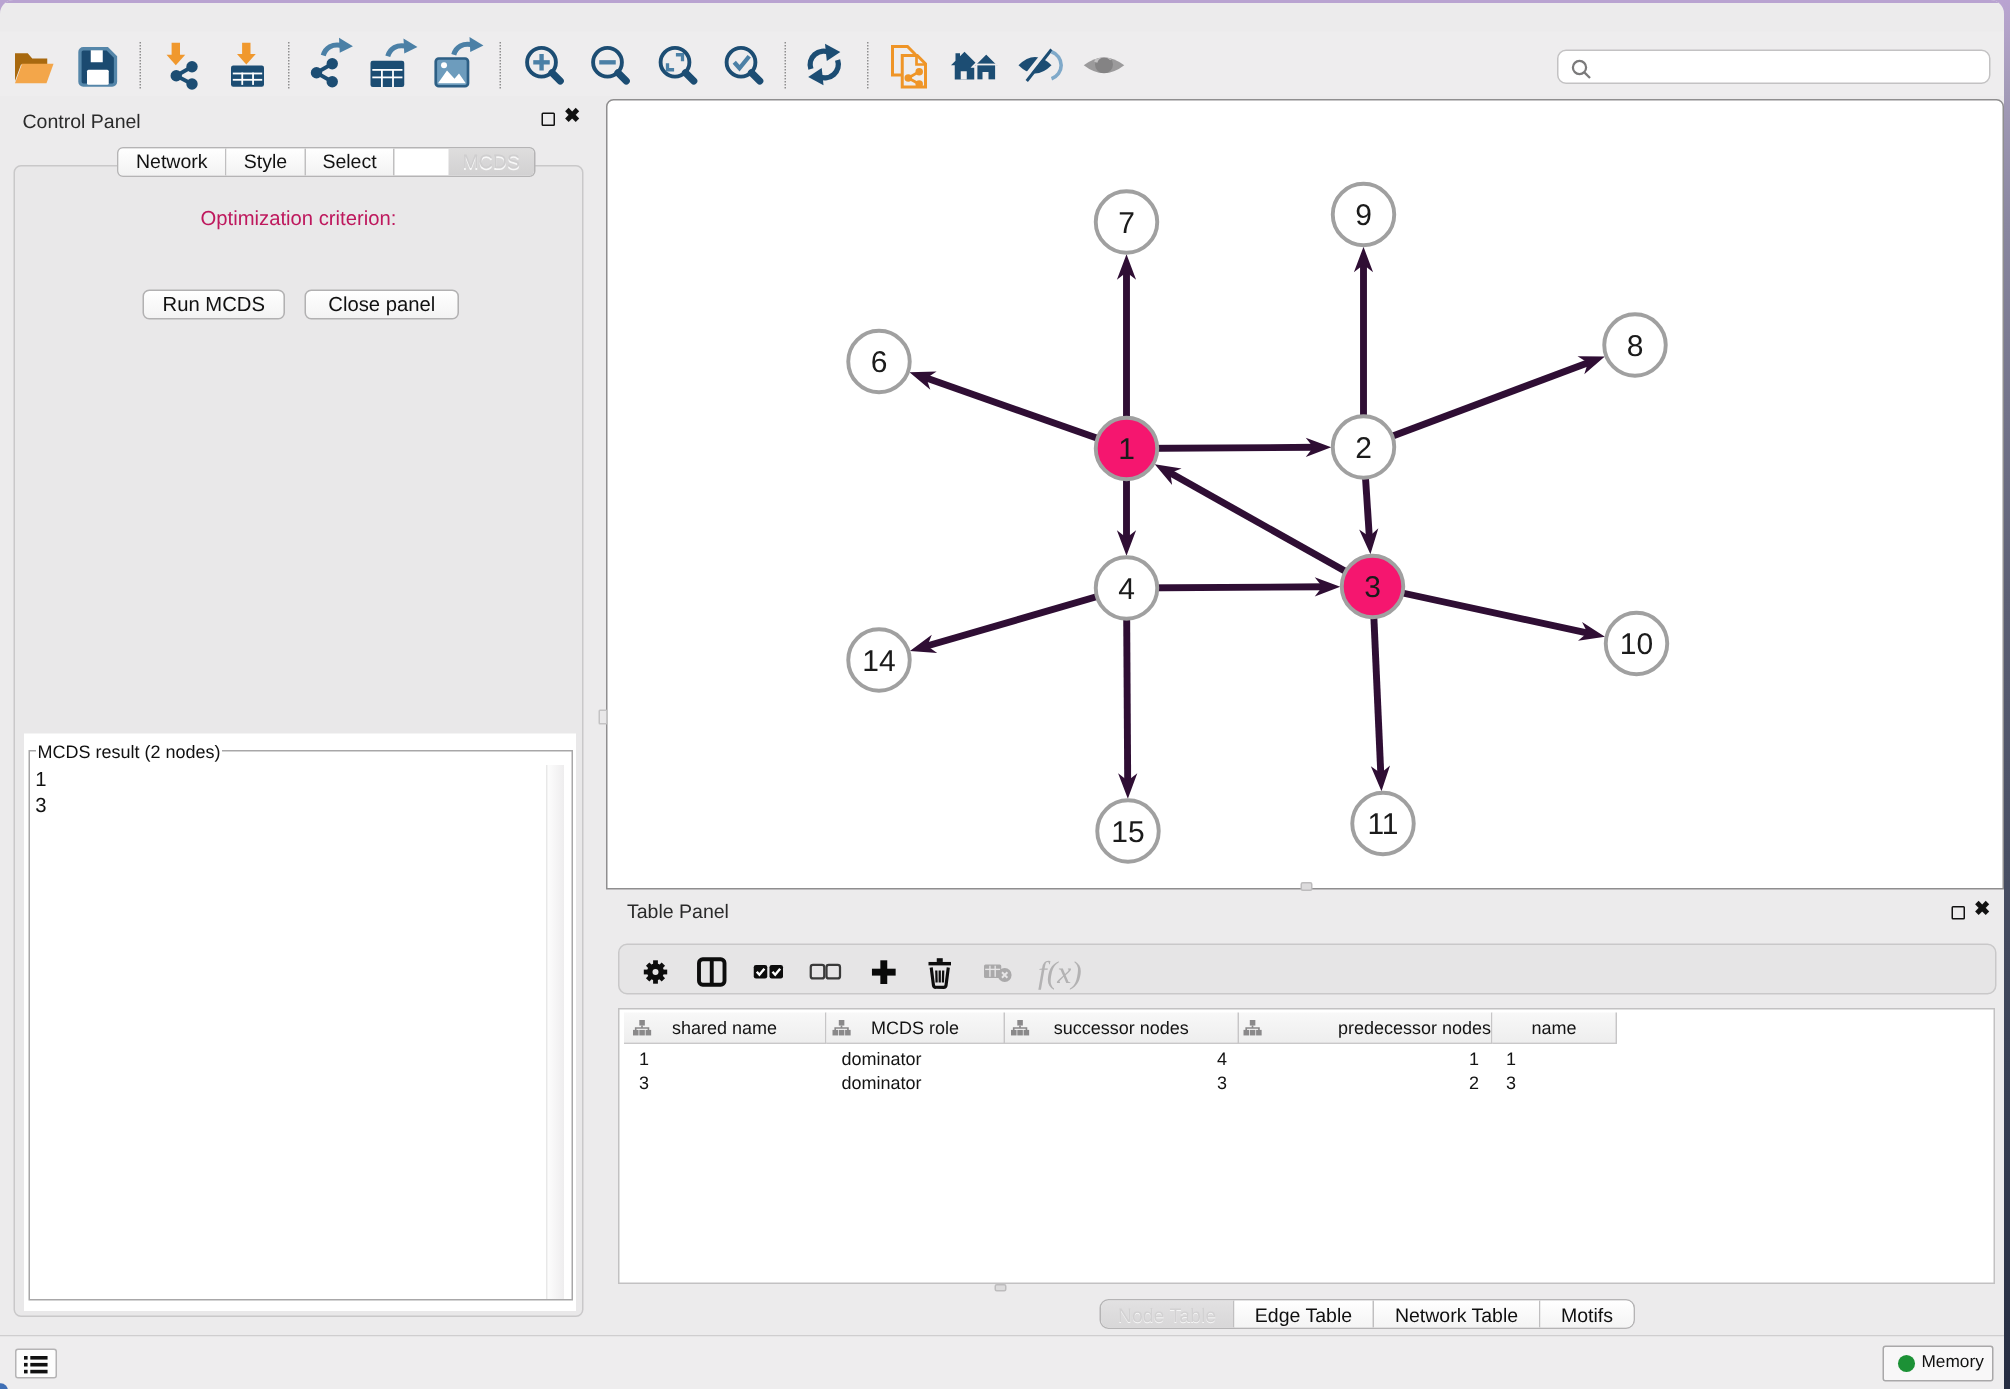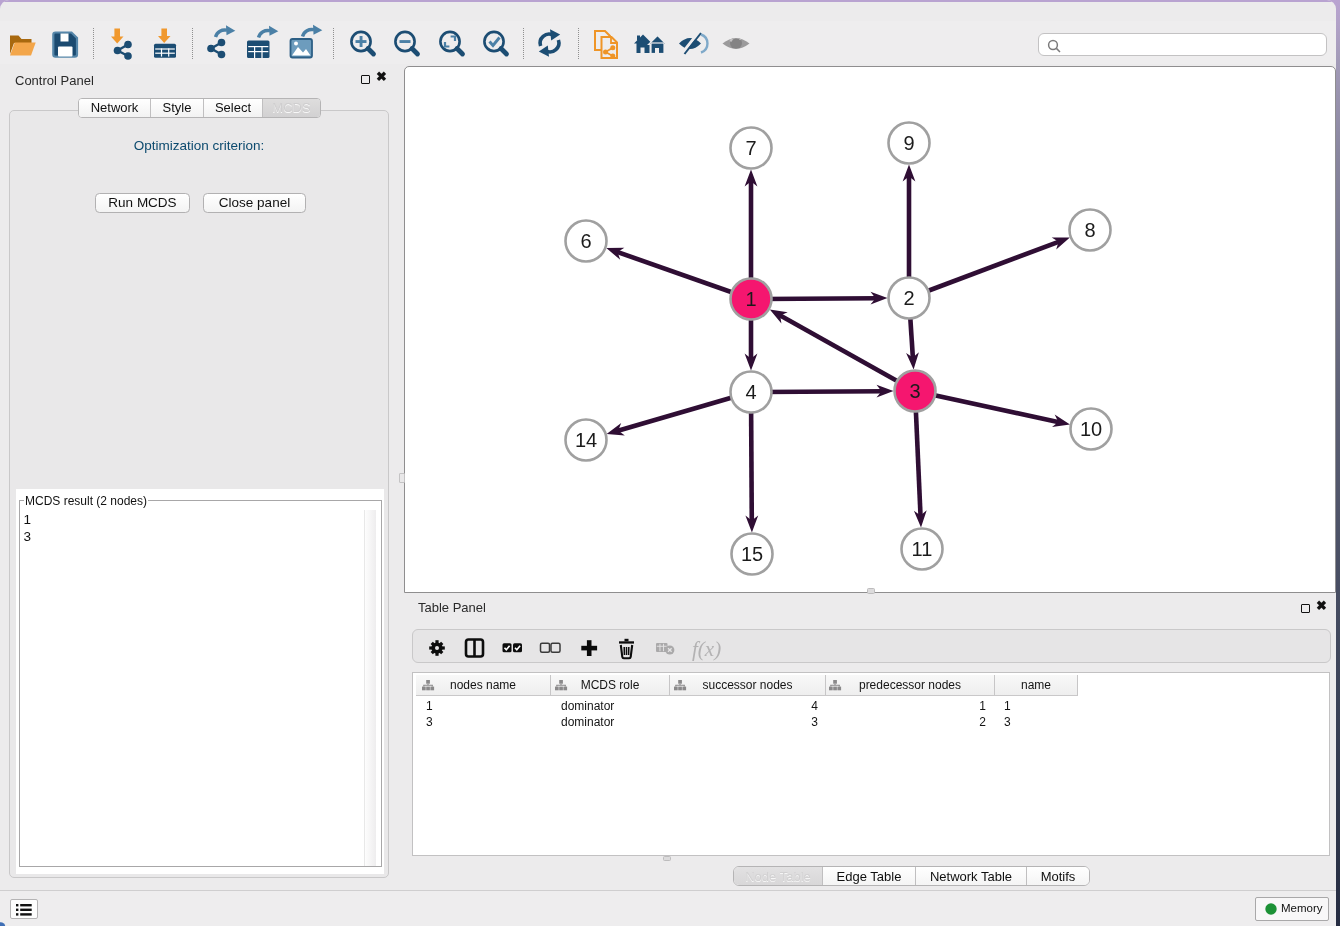--- a/index.html
+++ b/index.html
@@ -16,23 +16,23 @@
 #toolbar { left:0; top:21px; width:1336px; height:43px; background:#eeedee; }
 .tsep { position:absolute; top:7px; height:31px; width:0; border-left:1px dotted #8f8f8f; }
 #searchbox { left:1038px; top:11.5px; width:289px; height:23px; background:#fff; border:1px solid #c3c2c3; border-radius:6px; }
 
 #cptitle { left:15px; top:73px; font-size:13px; color:#2a2a2a; }
 .fltsq { width:9px; height:9px; border:1.6px solid #111; background:transparent; border-radius:1px; }
 .xicon { font-size:13px; color:#111; font-weight:bold; }
 #tabs { left:78px; top:98px; height:19.5px; display:flex; border:1px solid #b5b4b5; border-radius:4px; overflow:hidden; background:#fff; }
 .tab { height:100%; font-size:13px; text-align:center; line-height:18px; color:#111; background:linear-gradient(#ffffff,#f2f2f2); border-right:1px solid #c0bfc0; }
 .tab:last-child { border-right:none; }
-#tabmcds { background:linear-gradient(#dedddd,#d2d1d2); color:#cfcecf; text-shadow:0 1px 0 #f8f8f8; }
+#tabmcds { background:linear-gradient(#dedddd,#d2d1d2); color:#cfcecf; text-shadow:0 1px 0 #f8f8f8;margin-left:36px; }
 #cpanel { left:9px; top:110px; width:380px; height:768px; background:#e9e8e9; border:1px solid #c9c8c9; border-radius:5px; }
-#optlabel { left:0; top:138px; width:398px; text-align:center; font-size:13.5px; color:#0c4a6e; }
+#optlabel { left:0; top:138px; width:398px; text-align:center; font-size:13.5px; color:#be185d; }
 #combo { left:44px; top:160px; width:310px; height:20px; background:#fff; border:1px solid #b2b1b2; border-radius:5px; font-size:13.5px; color:#111; line-height:18px; padding-left:12px; }
 .btn { background:linear-gradient(#ffffff,#f3f3f3); border:1px solid #b2b1b2; border-radius:4.5px; font-size:13.5px; color:#111; text-align:center; height:19.5px; line-height:18px; }
 #resultbox { left:16px; top:489px; width:368px; height:385px; background:#fff; }
 #fieldset { left:19px; top:500px; width:362.5px; height:367px; border:1px solid #a8a7a8; }
 #legend { left:24px; top:493.5px; background:#fff; padding:0 1px; font-size:12px; color:#111; }
 #resulttext { left:23.5px; top:511px; font-size:13.5px; color:#111; line-height:17px; }
 #scrolltrack { left:363.5px; top:509.5px; width:12.5px; height:356px; background:linear-gradient(90deg,#fdfdfd,#eeedee); border-left:1px solid #e8e8e8; }
 
 #netwin { left:404px; top:66px; width:932px; height:527px; border:1px solid #8f8e8f; border-radius:5px 5px 0 0; background:#fff; }
 #nettitle { left:0; top:0; width:100%; height:22px; background:linear-gradient(#f5f5f5,#d8d8d8); border-bottom:1px solid #9c9b9c; border-radius:4px 4px 0 0; }
@@ -343,24 +343,24 @@
           <rect x="246.5" y="13.8" width="0.9" height="7.4"></rect>
           <rect x="250" y="13.8" width="0.9" height="7.4"></rect>
         </g>
       <circle cx="256.8" cy="20" r="4.6" fill="#aaa9aa"></circle>
       <path d="M255,18.2 l3.6,3.6 M258.6,18.2 l-3.6,3.6" stroke="#e6e5e6" stroke-width="1.3"></path>
 
       <text x="279" y="25.5" font-family="'Liberation Serif',serif" font-style="italic" font-size="21" fill="#b3b2b3">f(x)</text>
     </svg>
   </div>
   <div class="abs" id="tablebox">
-    <div class="th" style="left:3px;width:135px;">nodes name</div>
+    <div class="th" style="left:3px;width:135px;">shared name</div>
     <div class="th" style="left:138px;width:119px;">MCDS role</div>
     <div class="th" style="left:257px;width:156px;">successor nodes</div>
-    <div class="th" style="left:413px;width:169px;">predecessor nodes</div>
+    <div class="th" style="left:413px;width:169px;text-align:right;">predecessor nodes</div>
     <div class="th" style="left:582px;width:83px;">name</div>
     <div class="td" style="left:13px;top:25px;">1</div>
     <div class="td" style="left:148px;top:25px;">dominator</div>
     <div class="td" style="left:257px;top:25px;width:148px;text-align:right;">4</div>
     <div class="td" style="left:413px;top:25px;width:160px;text-align:right;">1</div>
     <div class="td" style="left:591px;top:25px;">1</div>
     <div class="td" style="left:13px;top:41px;">3</div>
     <div class="td" style="left:148px;top:41px;">dominator</div>
     <div class="td" style="left:257px;top:41px;width:148px;text-align:right;">3</div>
     <div class="td" style="left:413px;top:41px;width:160px;text-align:right;">2</div>

